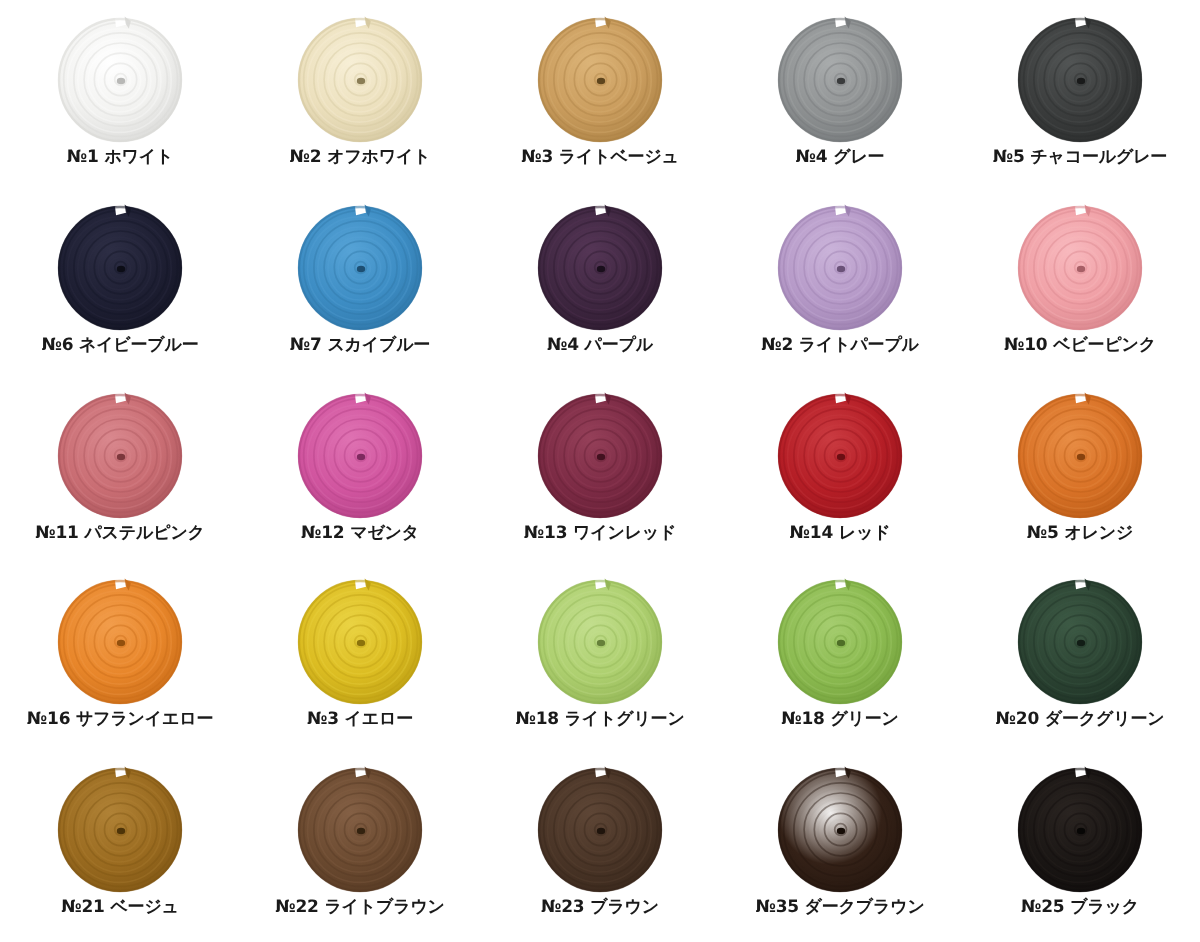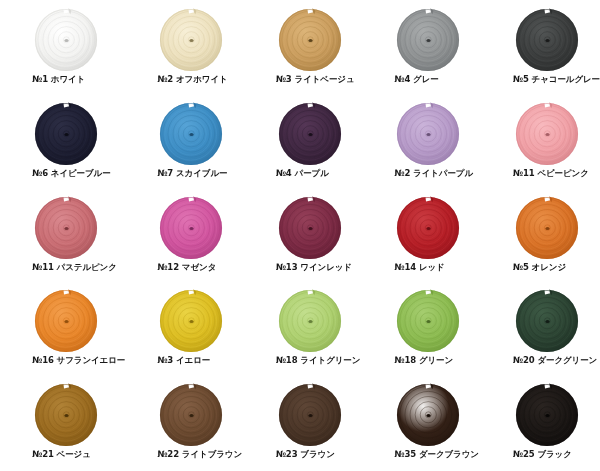--- a/index.html
+++ b/index.html
@@ -22,24 +22,23 @@
     grid-template-columns: repeat(5, 1fr);
     grid-template-rows: repeat(5, 1fr);
     box-sizing: border-box;
     padding: 2px 0 0 0;
   }
 
   .swatch-cell {
     position: relative;
     display: flex;
     flex-direction: column;
-    align-items: flex-start;
+    align-items: center;
     justify-content: flex-start;
     box-sizing: border-box;
-    padding-left: 32px;
   }
 
   .coil-wrap {
     position: relative;
     width: 68px;
     height: 66px;
     margin-top: 4px;
     display: block;
   }
 
@@ -357,21 +356,21 @@
           <circle cx="33.7" cy="34.3" r="10.60" fill="none" stroke="#f8b9be" stroke-width="0.85" opacity="0.30"></circle>
           <circle cx="34.3" cy="33.75" r="8.05" fill="none" stroke="#d8858c" stroke-width="0.85" opacity="0.42"></circle>
           <circle cx="33.7" cy="34.3" r="5.50" fill="none" stroke="#f8b9be" stroke-width="0.85" opacity="0.30"></circle>
           <circle cx="34.3" cy="33.75" r="2.95" fill="none" stroke="#d8858c" stroke-width="0.85" opacity="0.42"></circle>
           <ellipse cx="34.5" cy="34.5" rx="2.1" ry="1.6" fill="#a75f66"></ellipse>
           <path d="M 31.5 3.3 L 36.6 2.0 L 37.4 6.2 L 32.0 7.6 Z" fill="#ffffff"></path>
           <path d="M 36.3 2.2 L 39.4 4.6 L 38.4 8.2 L 36.9 6.0 Z" fill="#d8858c" opacity="0.9"></path>
           <circle cx="34" cy="34" r="30.5" fill="none" stroke="#d8858c" stroke-width="1.2" opacity="0.55"></circle>
         </svg>
       </div>
-      <div class="swatch-label">№11 ベビーピンク</div>
+      <div class="swatch-label">№10 ベビーピンク</div>
     </div>
     <div class="swatch-cell">
       <div class="coil-wrap">
         <svg class="coil-svg" viewBox="0 0 68 66">
           <defs>
             <radialGradient id="g10" cx="42%" cy="36%" r="72%">
               <stop offset="0%" stop-color="#d9888e"></stop>
               <stop offset="58%" stop-color="#c96d73"></stop>
               <stop offset="100%" stop-color="#ab565c"></stop>
             </radialGradient>

